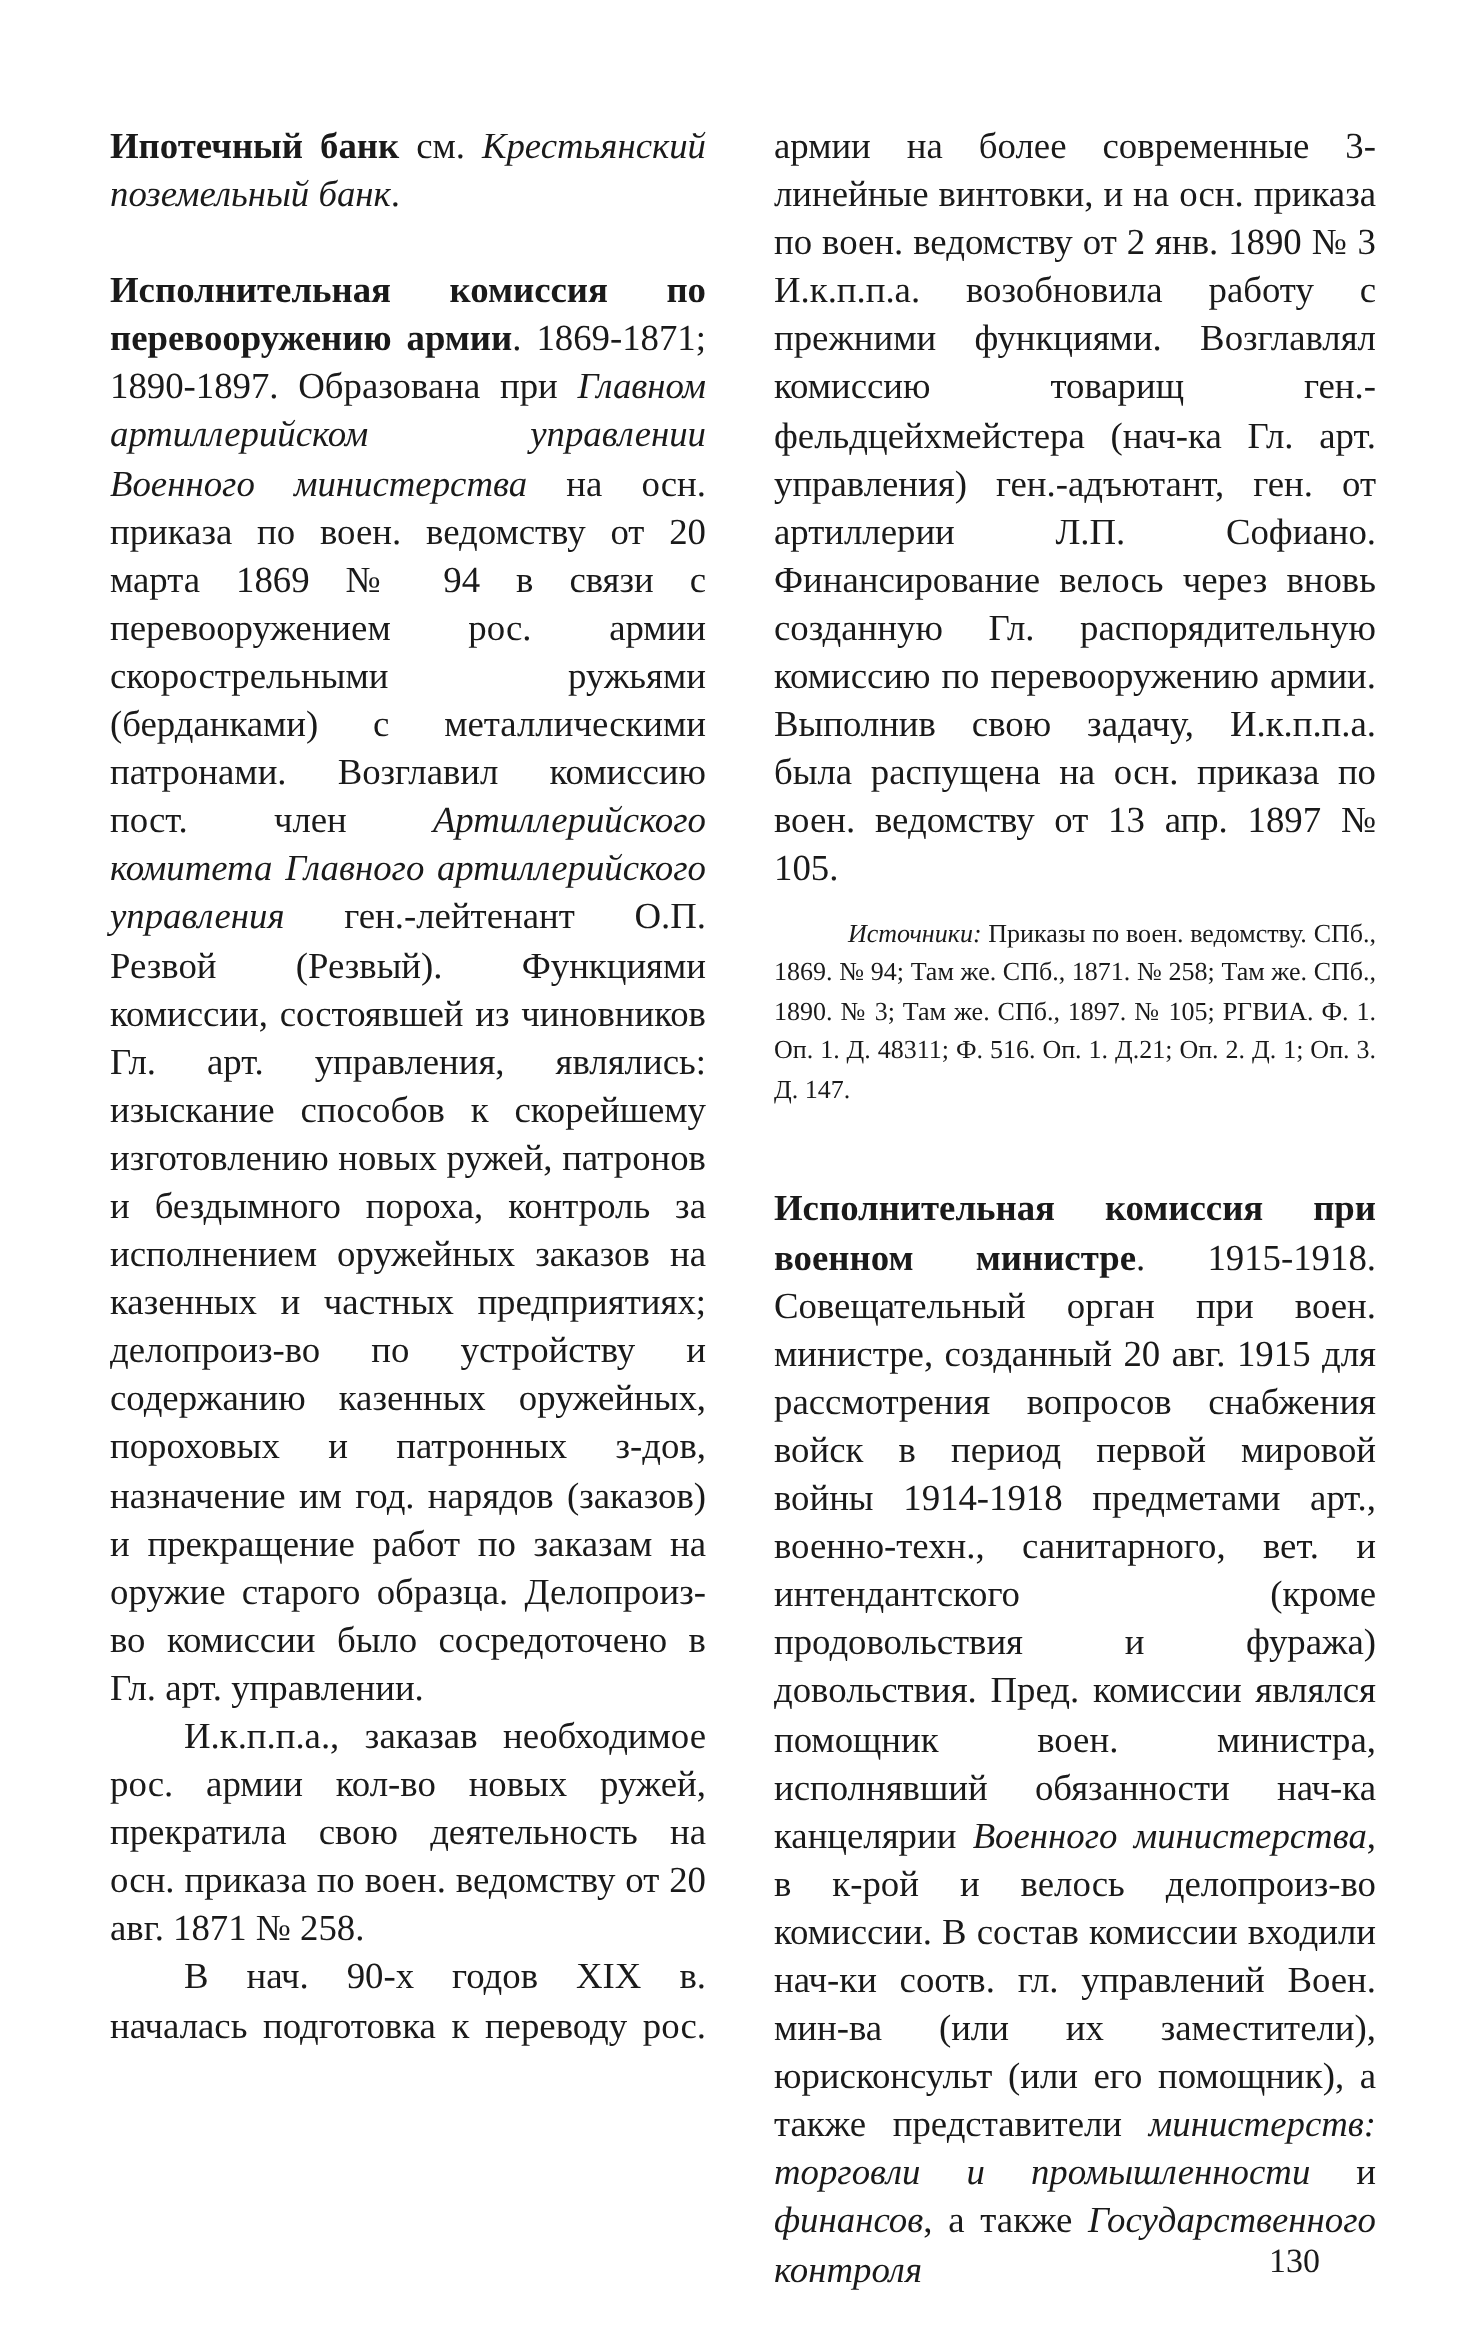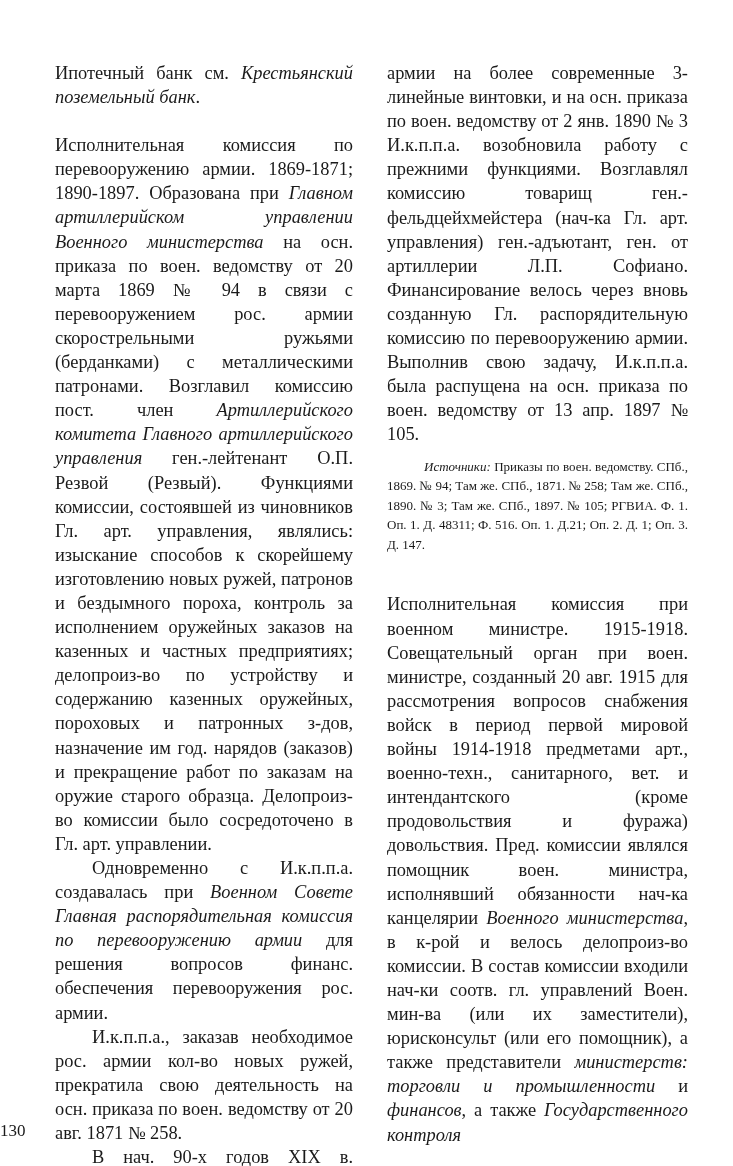--- a/index.html
+++ b/index.html
@@ -4,44 +4,41 @@
 <style>
   html, body { margin:0; padding:0; background:#ffffff; }
   body { width:733px; height:1166px; position:relative; overflow:hidden;
          font-family:"Liberation Serif", "DejaVu Serif", serif; color:#1a1a1a; }
   .col { position:absolute; top:61px; font-size:18.4px; line-height:24.1px; text-align:justify; }
   .col.left { left:55px; width:298px; }
   .col.right { left:387px; width:301px; }
   .entry { margin:0; }
   .entry p { margin:0; text-indent:0; }
   .entry p.indent { text-indent:37px; }
-  .head { font-weight:normal; }
+  .head { font-weight:bold; }
   .it { font-style:italic; }
   .gap1 { height:24px; }
   .gap2 { height:25px; }
   .sources { font-size:13px; line-height:19.6px; margin-top:10px; text-indent:37px; text-align:justify; }
   .author { font-size:14.6px; line-height:19.6px; text-align:right; font-style:italic; margin-top:22px; }
-  .pagenum { position:absolute; top:1121px; left:0; width:660px; text-align:left; font-size:17px; }
+  .pagenum { position:absolute; top:1121px; left:0; width:660px; text-align:right; font-size:17px; }
 </style>
 </head>
 <body>
 
 <div class="col left">
   <div class="entry">
     <p>
       <span class="head">Ипотечный банк</span><span> см. </span><span class="it">Крестьянский поземельный банк</span><span>.</span>
     </p>
   </div>
   <div class="gap1"></div>
   <div class="entry">
     <p>
       <span class="head">Исполнительная комиссия по перевооружению армии</span><span>. 1869-1871; 1890-1897. Образована при </span><span class="it">Главном артиллерийском управлении Военного министерства</span><span> на осн. приказа по воен. ведомству от 20 марта 1869 № 94 в связи с перевооружением рос. армии скорострельными ружьями (берданками) с металлическими патронами. Возглавил комиссию пост. член </span><span class="it">Артиллерийского комитета Главного артиллерийского управления</span><span> ген.-лейтенант О.П. Резвой (Резвый). Функциями комиссии, состоявшей из чиновников Гл. арт. управления, являлись: изыскание способов к скорейшему изготовлению новых ружей, патронов и бездымного пороха, контроль за исполнением оружейных заказов на казенных и частных предприятиях; делопроиз-во по устройству и содержанию казенных оружейных, пороховых и патронных з-дов, назначение им год. нарядов (заказов) и прекращение работ по заказам на оружие старого образца. Делопроиз-во комиссии было сосредоточено в Гл. арт. управлении.</span>
-    </p>
-    <p class="indent">
-      <span>Одновременно с И.к.п.п.а. создавалась при </span><span class="it">Военном Совете Главная распорядительная комиссия по перевооружению армии</span><span> для решения вопросов финанс. обеспечения перевооружения рос. армии.</span>
     </p>
     <p class="indent">И.к.п.п.а., заказав необходимое рос. армии кол-во новых ружей, прекратила свою деятельность на осн. приказа по воен. ведомству от 20 авг. 1871 № 258.</p>
     <p class="indent" style="text-align-last:justify;">В нач. 90-х годов XIX в. началась подготовка к переводу рос.</p>
   </div>
 </div>
 
 <div class="col right">
   <p class="entry">армии на более современные 3-линейные винтовки, и на осн. приказа по воен. ведомству от 2 янв. 1890 № 3 И.к.п.п.а. возобновила работу с прежними функциями. Возглавлял комиссию товарищ ген.-фельдцейхмейстера (нач-ка Гл. арт. управления) ген.-адъютант, ген. от артиллерии Л.П. Софиано. Финансирование велось через вновь созданную Гл. распорядительную комиссию по перевооружению армии. Выполнив свою задачу, И.к.п.п.а. была распущена на осн. приказа по воен. ведомству от 13 апр. 1897 № 105.</p>
   <p class="sources">
     <span class="it">Источники:</span><span> Приказы по воен. ведомству. СПб., 1869. № 94; Там же. СПб., 1871. № 258; Там же. СПб., 1890. № 3; Там же. СПб., 1897. № 105; РГВИА. Ф. 1. Оп. 1. Д. 48311; Ф. 516. Оп. 1. Д.21; Оп. 2. Д. 1; Оп. 3. Д. 147.</span>

